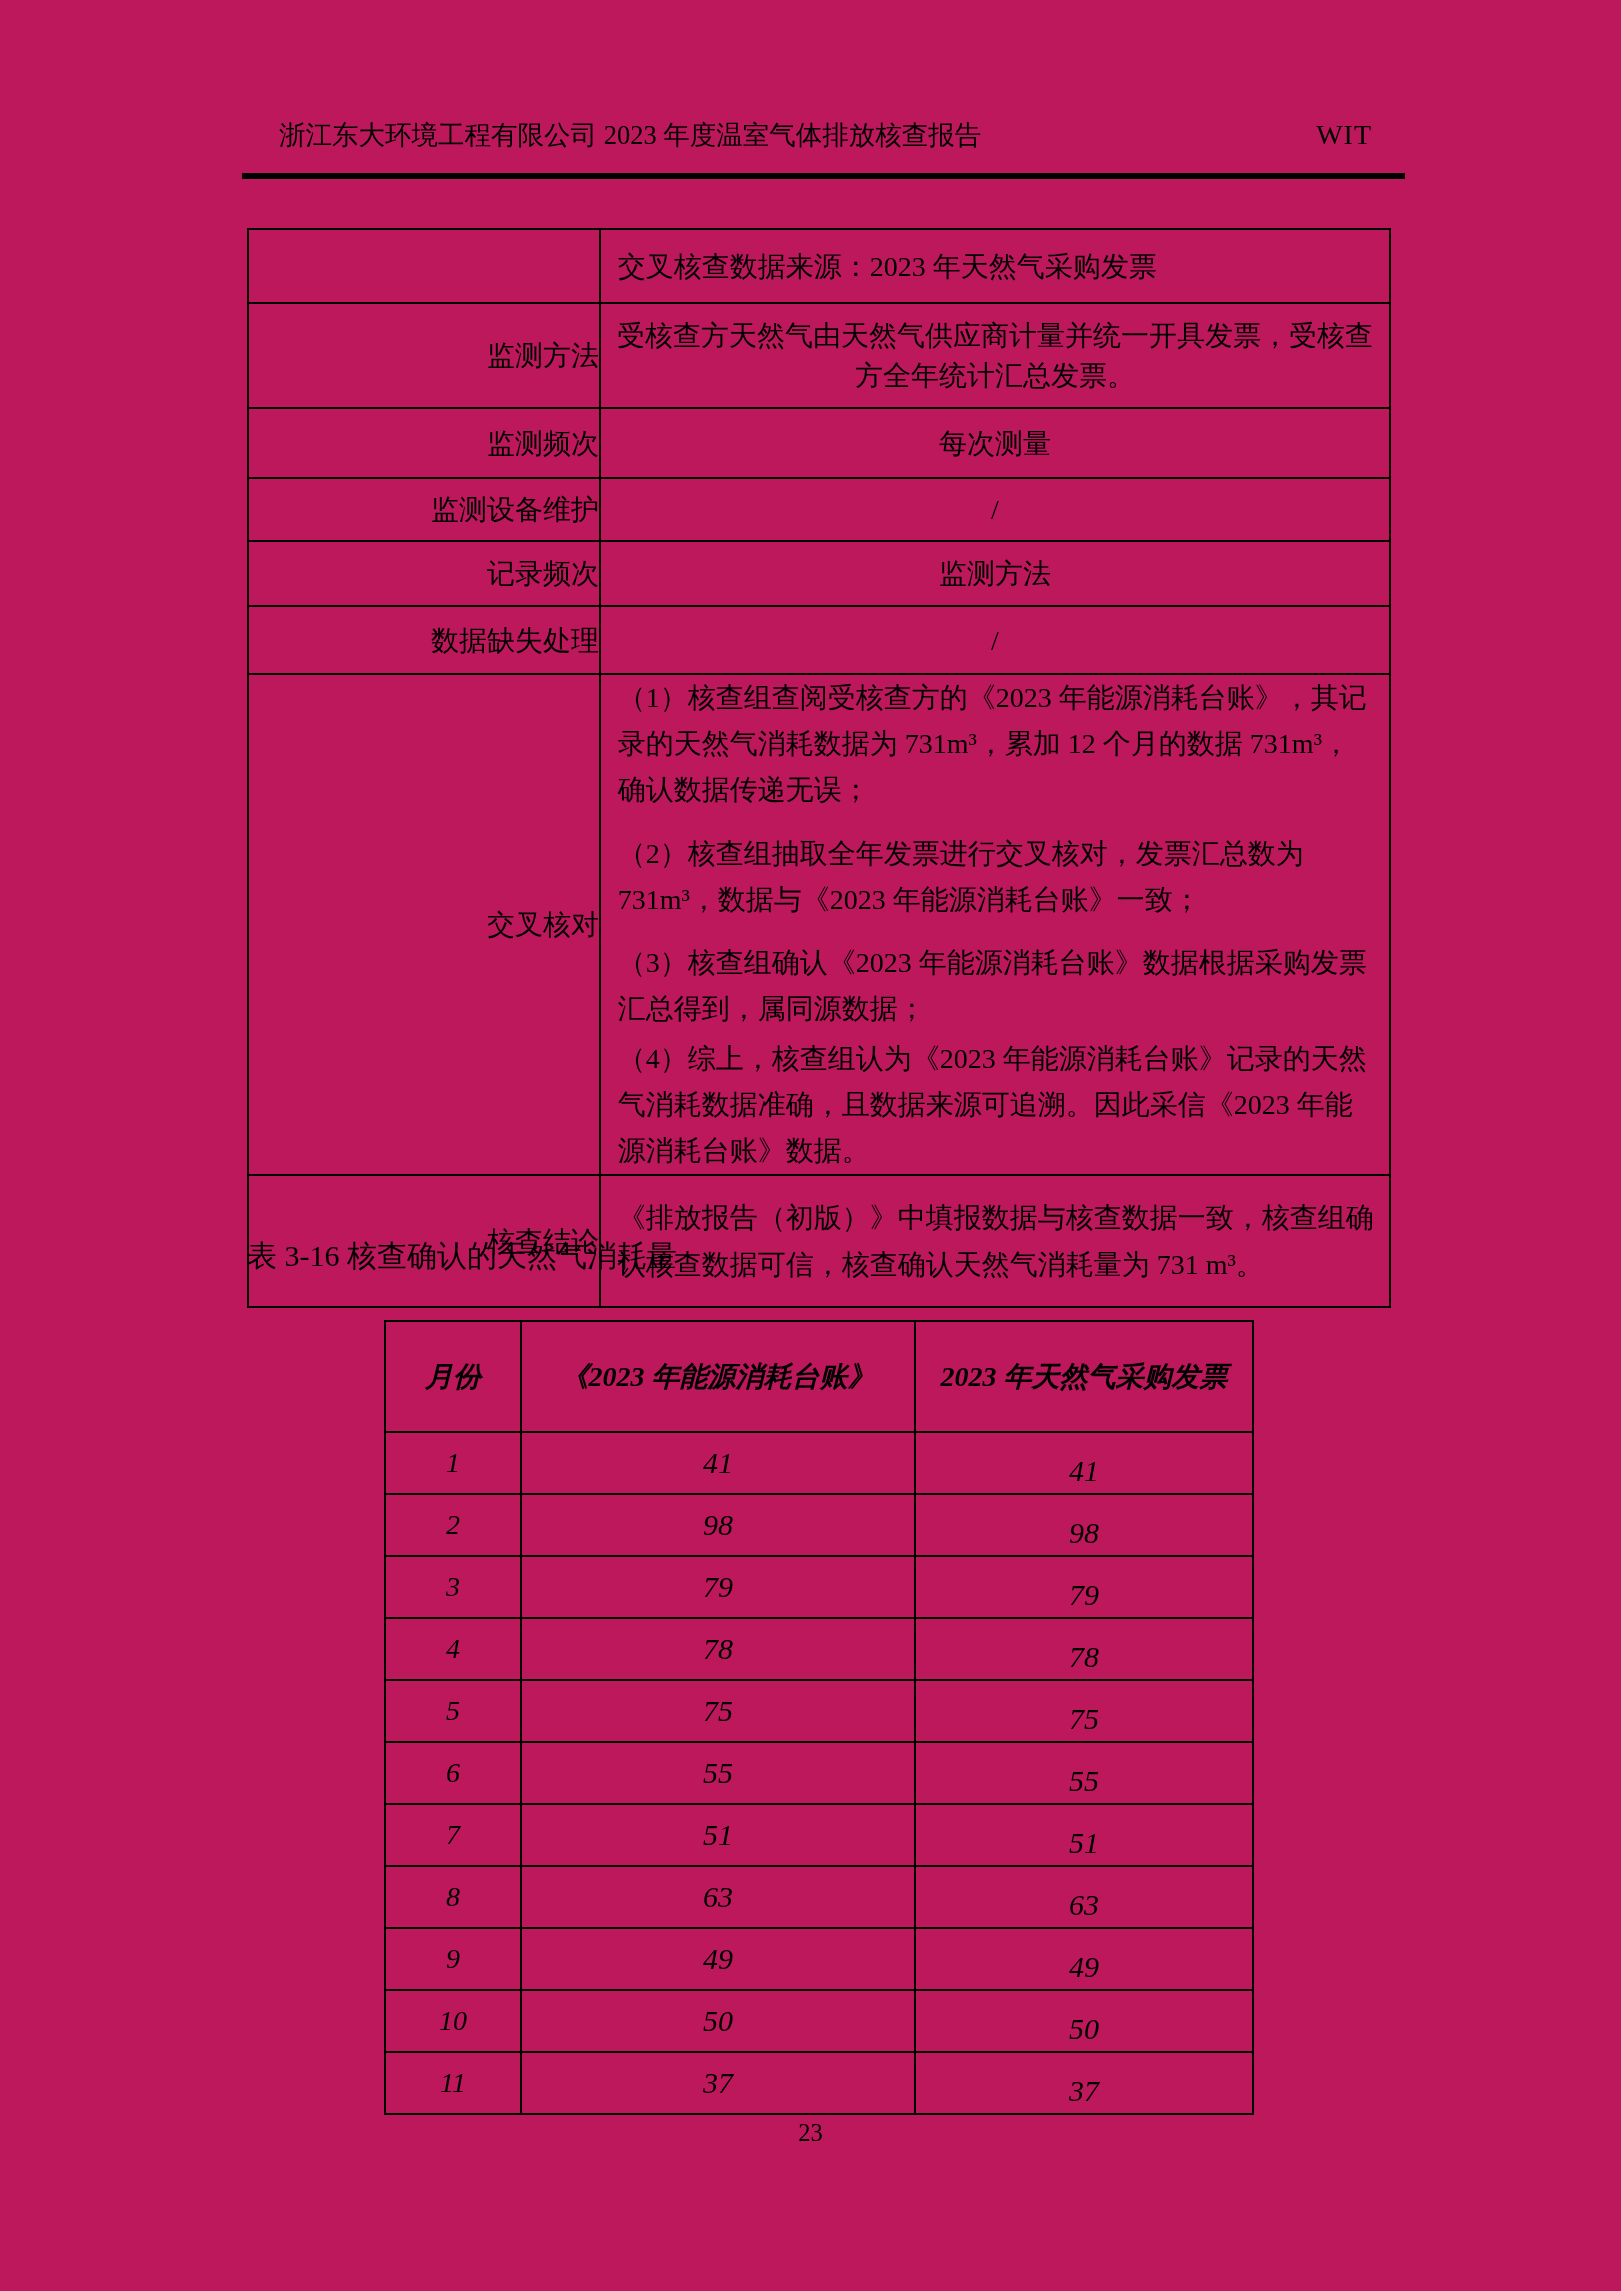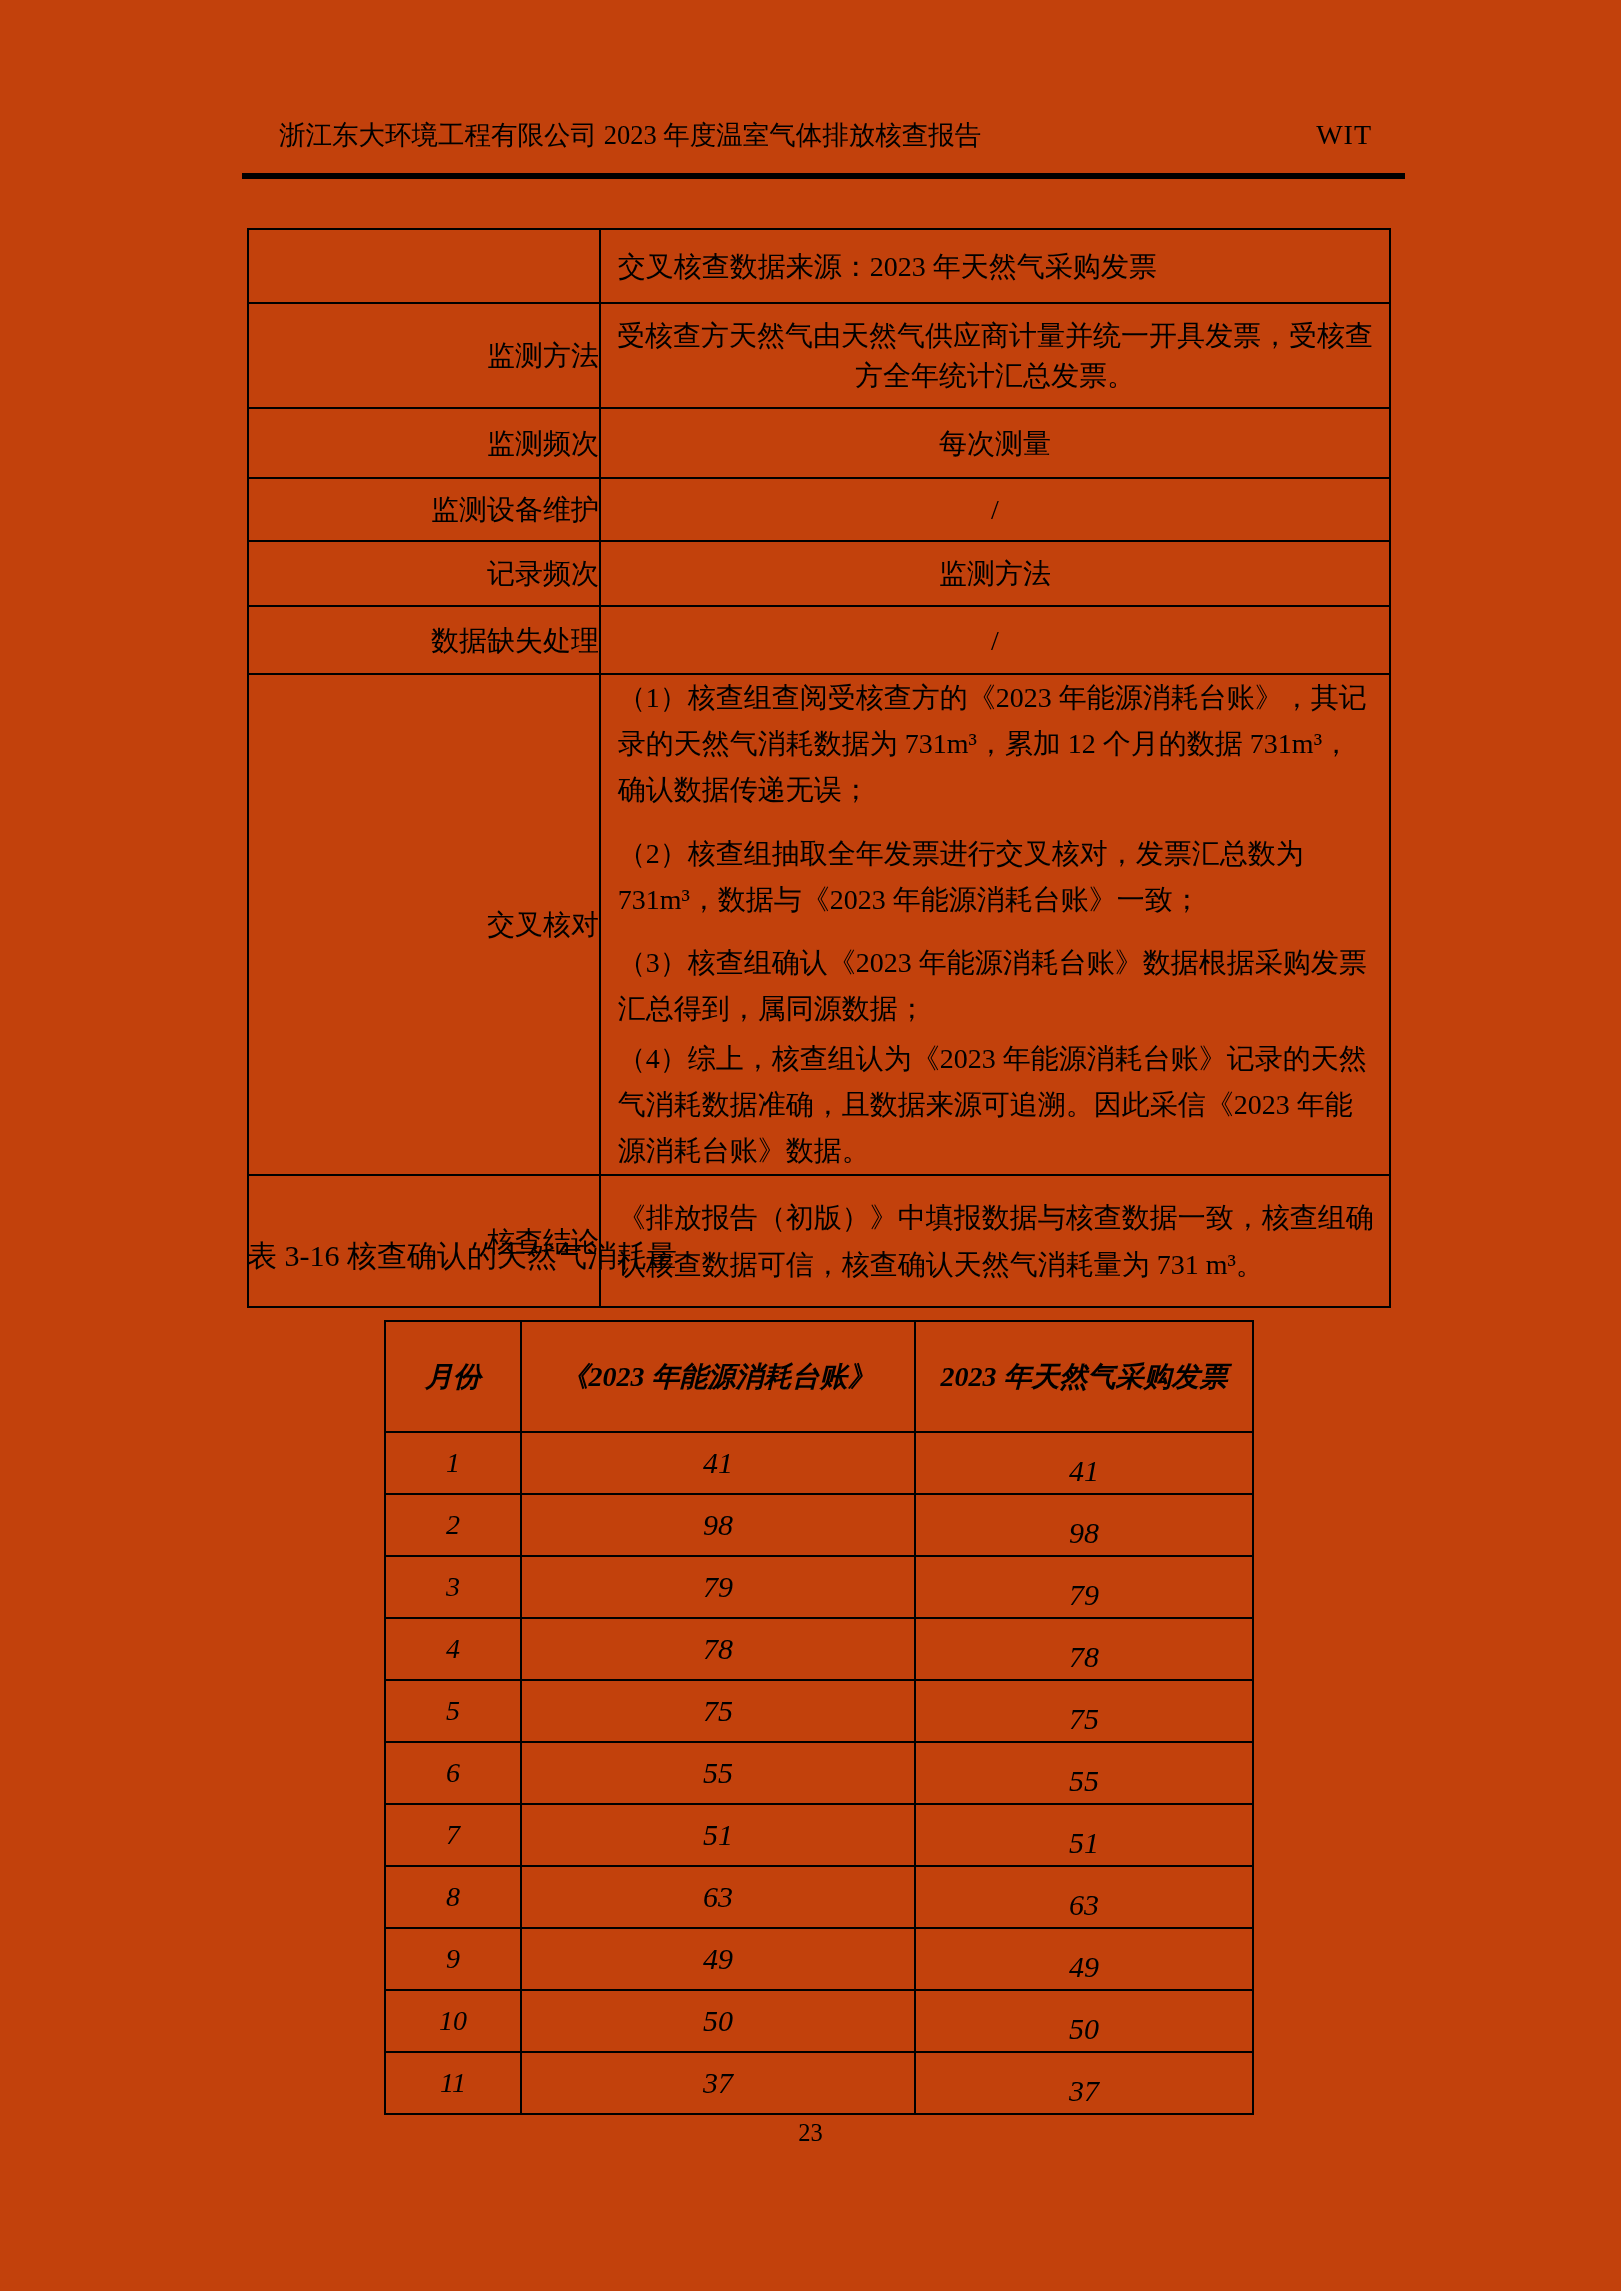--- a/index.html
+++ b/index.html
@@ -1,19 +1,19 @@
 <!DOCTYPE html>
 <html><head>
 <meta charset="utf-8">
 <style>
   html,body{margin:0;padding:0;background:#e8e8e8;}
   .page{
     position:relative;
     width:1621px;height:2292px;
-    background:#c2410c;
+    background:#be185d;
     margin:0 auto;
     font-family:"Liberation Serif","DejaVu Serif",serif;
     color:#000;
     overflow:hidden;
   }
   
   .doc-header{
     position:absolute;left:279px;right:249px;top:118px;
     display:flex;justify-content:space-between;align-items:baseline;
     font-size:26.5px;line-height:33px;white-space:nowrap;

